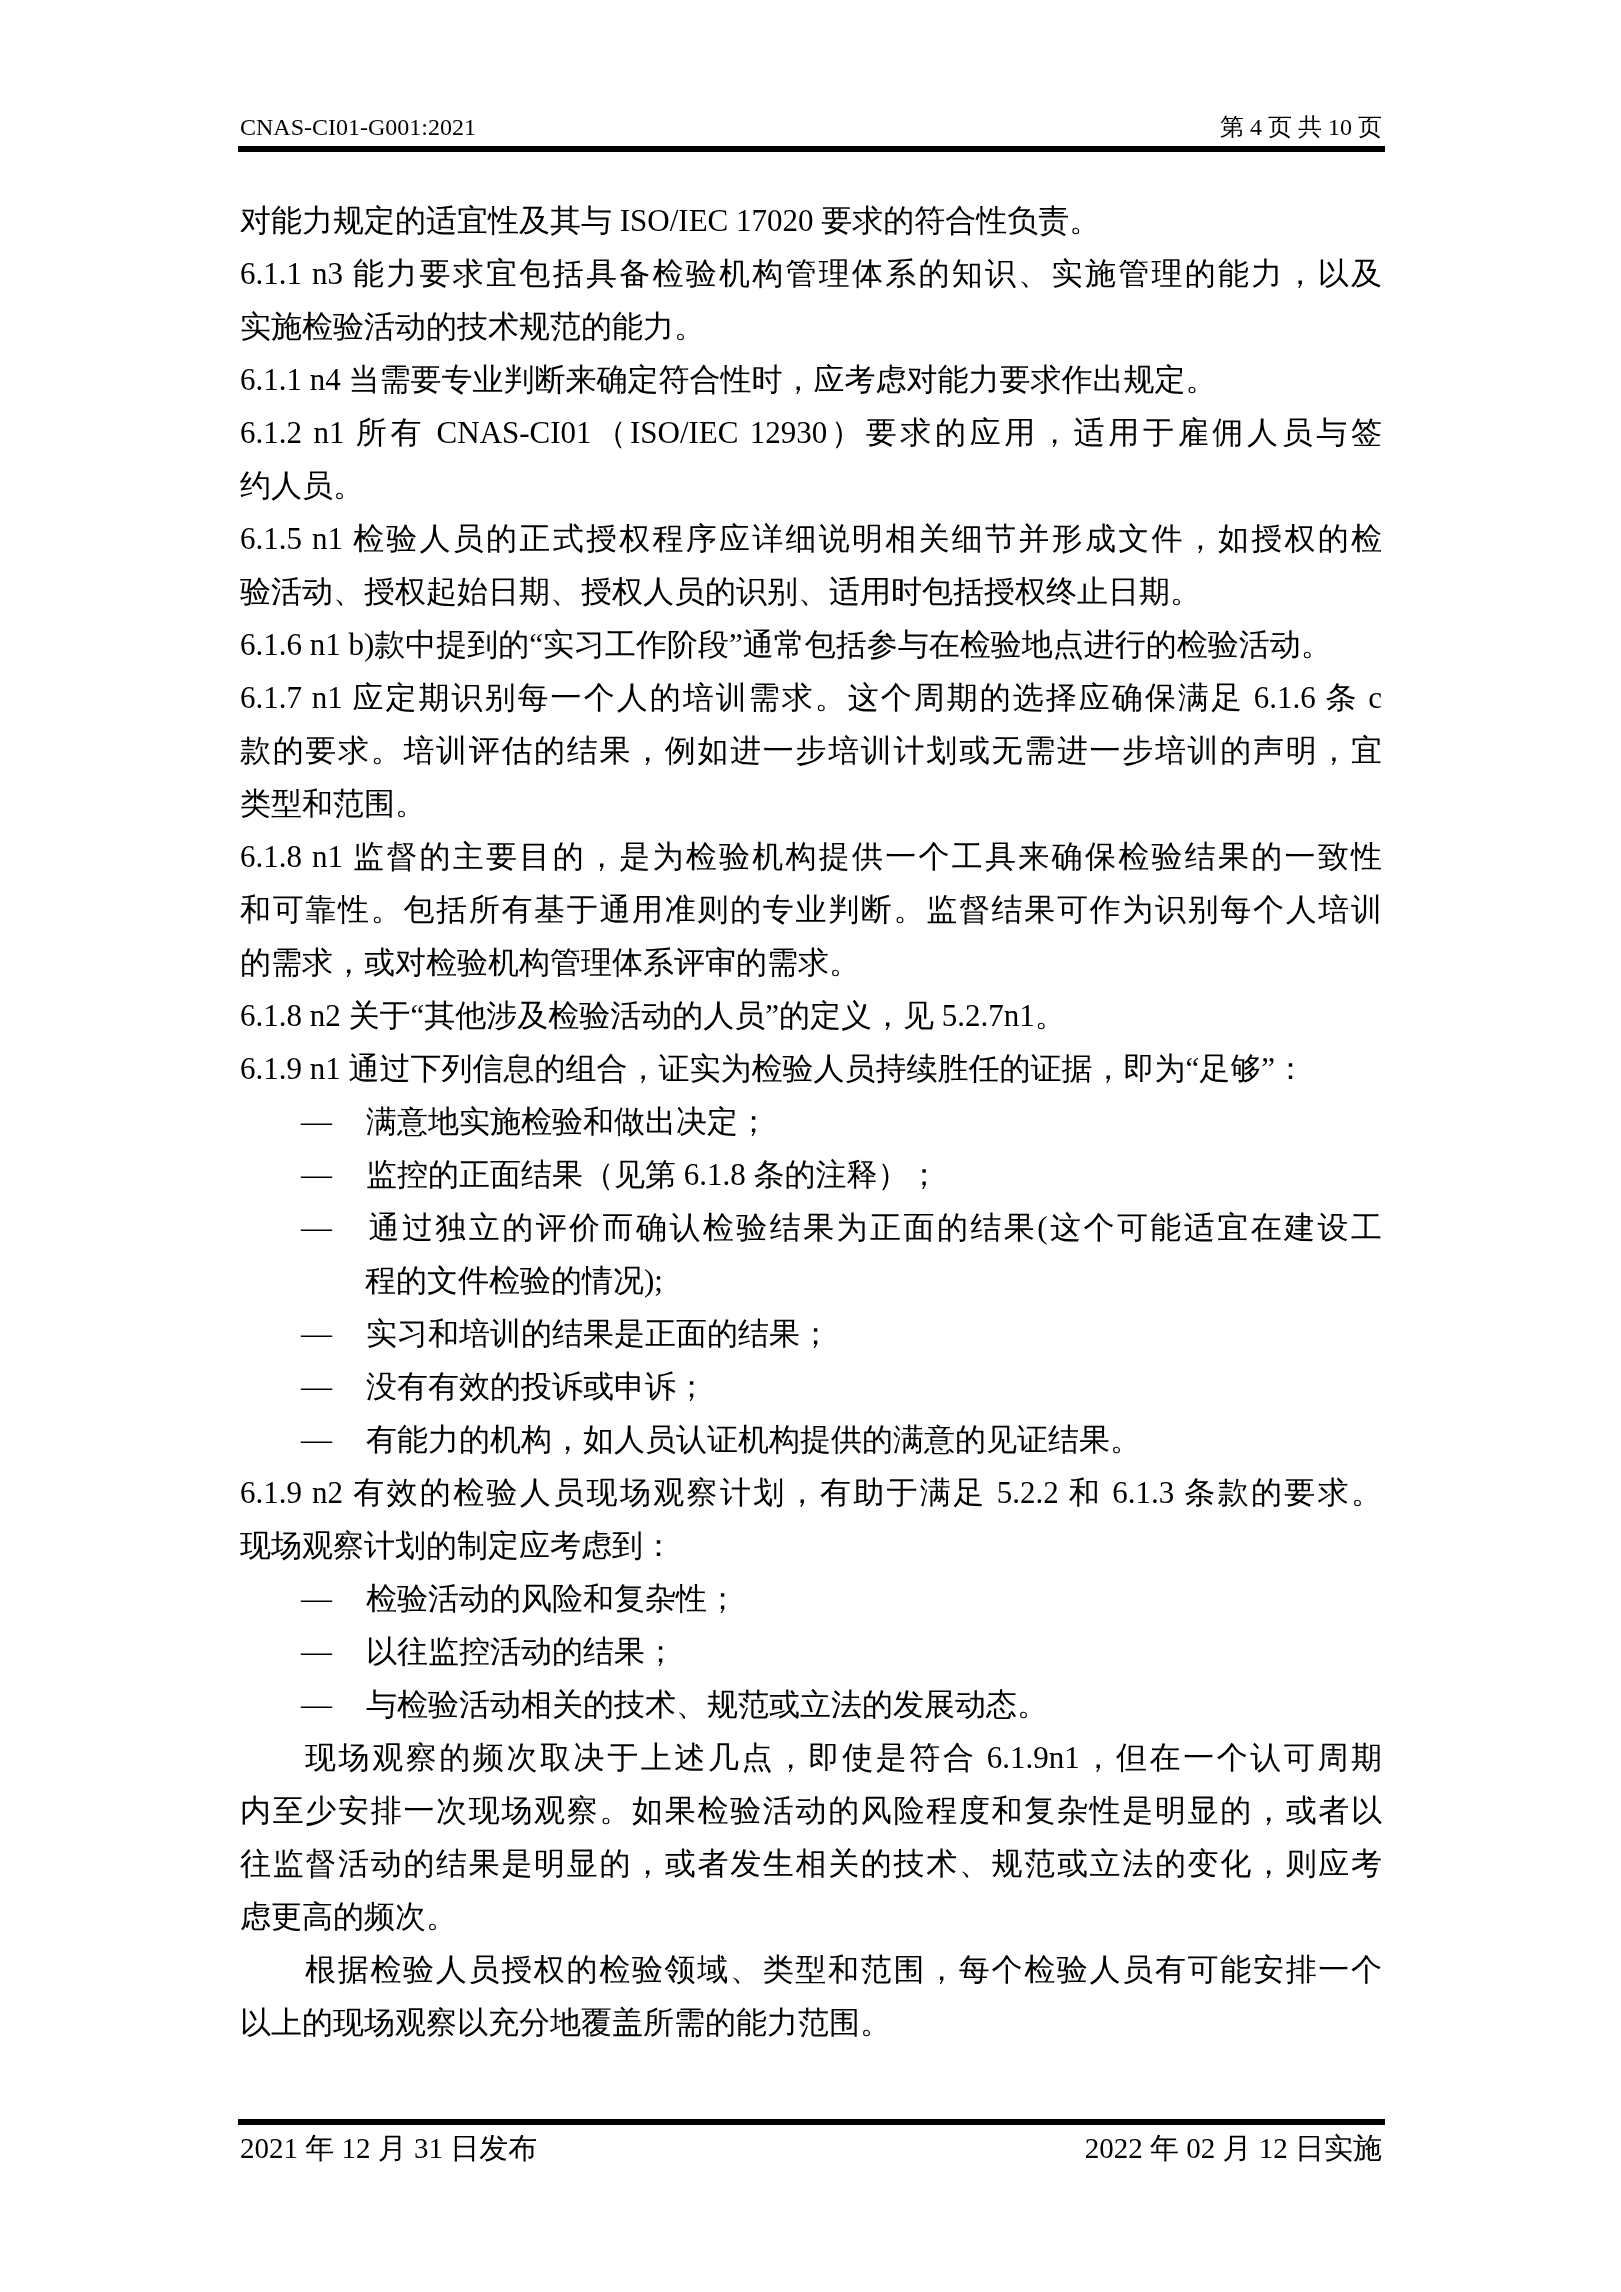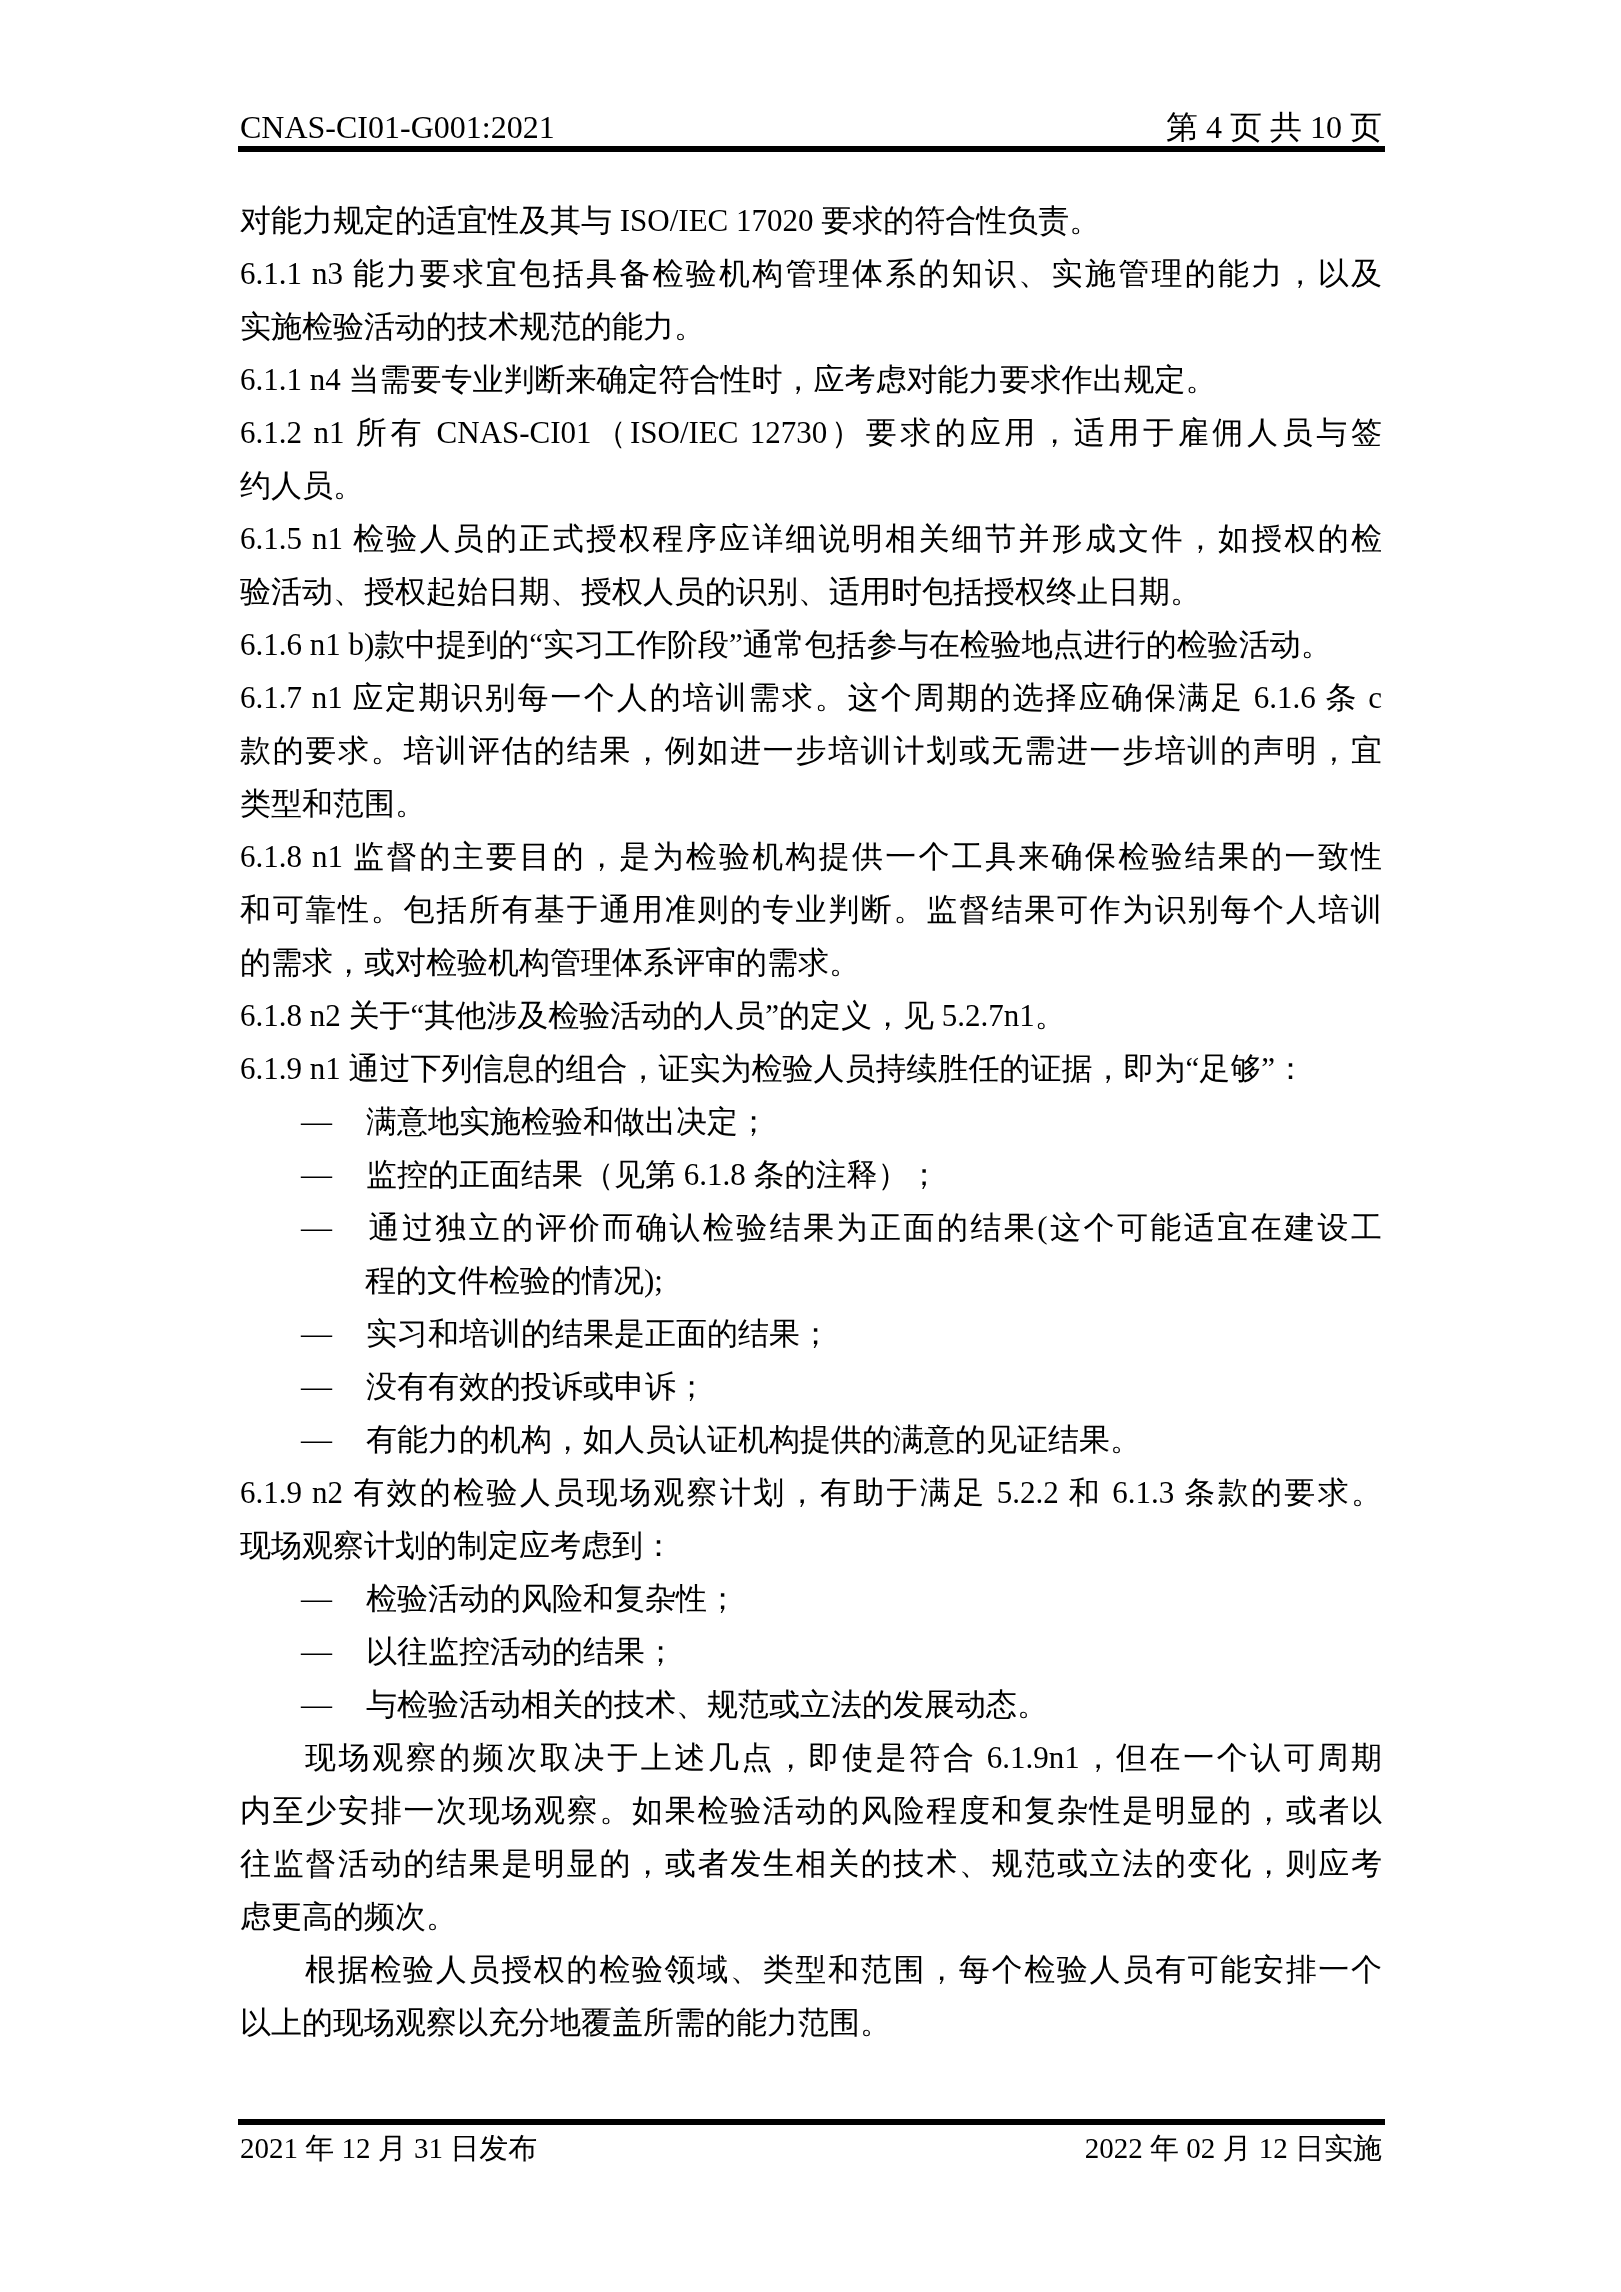--- a/index.html
+++ b/index.html
@@ -18,21 +18,21 @@
   }
   
   .header-row {
     position: absolute;
     left: 240px;
     width: 1142px;
     top: 112px;
     display: flex;
     justify-content: space-between;
     align-items: baseline;
-    font-size: 32px;
+    font-size: 24px;
     line-height: 31px;
   }
   .header-rule {
     position: absolute;
     left: 238px;
     width: 1147px;
     top: 146px;
     height: 5.9px;
     background: #000000;
   }
@@ -97,21 +97,21 @@
     <span>CNAS-CI01-G001:2021</span>
     <span>第 4 页  共 10 页</span>
   </div>
   <div class="header-rule"></div>
 
   <div class="body-block" id="body-lines">
       <div class="body-line plain"><span>对能力规定的适宜性及其与 ISO/IEC 17020 要求的符合性负责。</span></div>
       <div class="body-line plain fill"><span>6.1.1 n3 能力要求宜包括具备检验机构管理体系的知识、实施管理的能力，以及</span></div>
       <div class="body-line plain"><span>实施检验活动的技术规范的能力。</span></div>
       <div class="body-line plain"><span>6.1.1 n4 当需要专业判断来确定符合性时，应考虑对能力要求作出规定。</span></div>
-      <div class="body-line plain fill"><span>6.1.2 n1 所有 CNAS-CI01（ISO/IEC 12730）要求的应用，适用于雇佣人员与签</span></div>
+      <div class="body-line plain fill"><span>6.1.2 n1 所有 CNAS-CI01（ISO/IEC 12930）要求的应用，适用于雇佣人员与签</span></div>
       <div class="body-line plain"><span>约人员。</span></div>
       <div class="body-line plain fill"><span>6.1.5 n1 检验人员的正式授权程序应详细说明相关细节并形成文件，如授权的检</span></div>
       <div class="body-line plain"><span>验活动、授权起始日期、授权人员的识别、适用时包括授权终止日期。</span></div>
       <div class="body-line plain"><span>6.1.6 n1 b)款中提到的“实习工作阶段”通常包括参与在检验地点进行的检验活动。</span></div>
       <div class="body-line plain fill"><span>6.1.7 n1 应定期识别每一个人的培训需求。这个周期的选择应确保满足 6.1.6 条 c</span></div>
       <div class="body-line plain fill"><span>款的要求。培训评估的结果，例如进一步培训计划或无需进一步培训的声明，宜</span></div>
       <div class="body-line plain"><span>类型和范围。</span></div>
       <div class="body-line plain fill"><span>6.1.8 n1 监督的主要目的，是为检验机构提供一个工具来确保检验结果的一致性</span></div>
       <div class="body-line plain fill"><span>和可靠性。包括所有基于通用准则的专业判断。监督结果可作为识别每个人培训</span></div>
       <div class="body-line plain"><span>的需求，或对检验机构管理体系评审的需求。</span></div>

